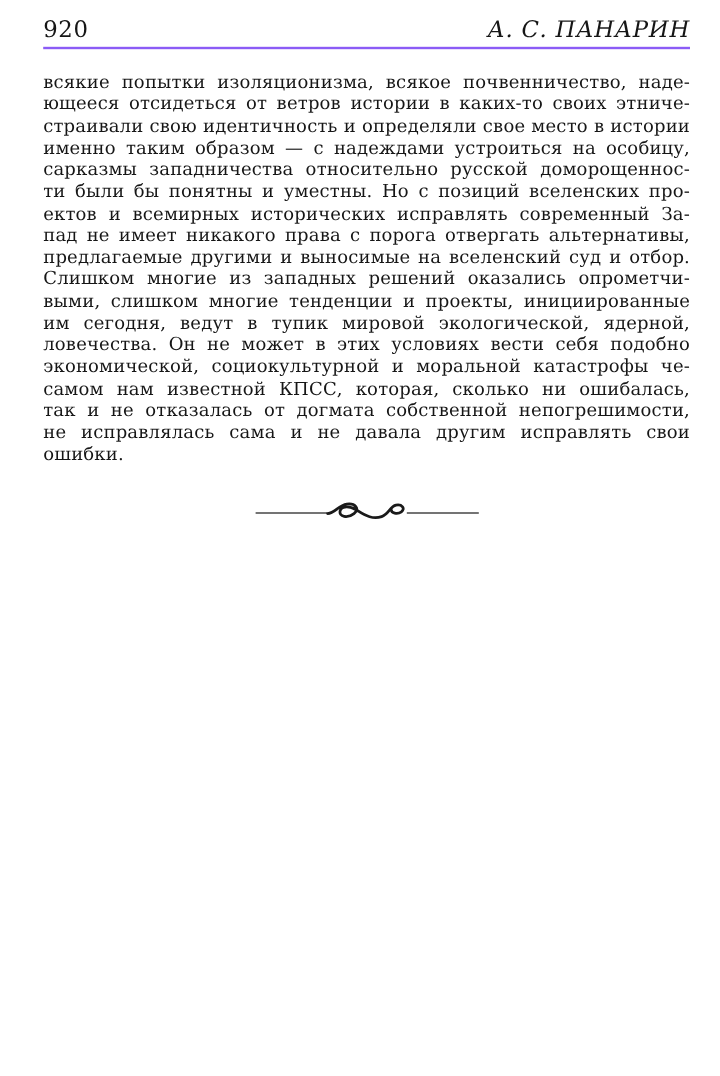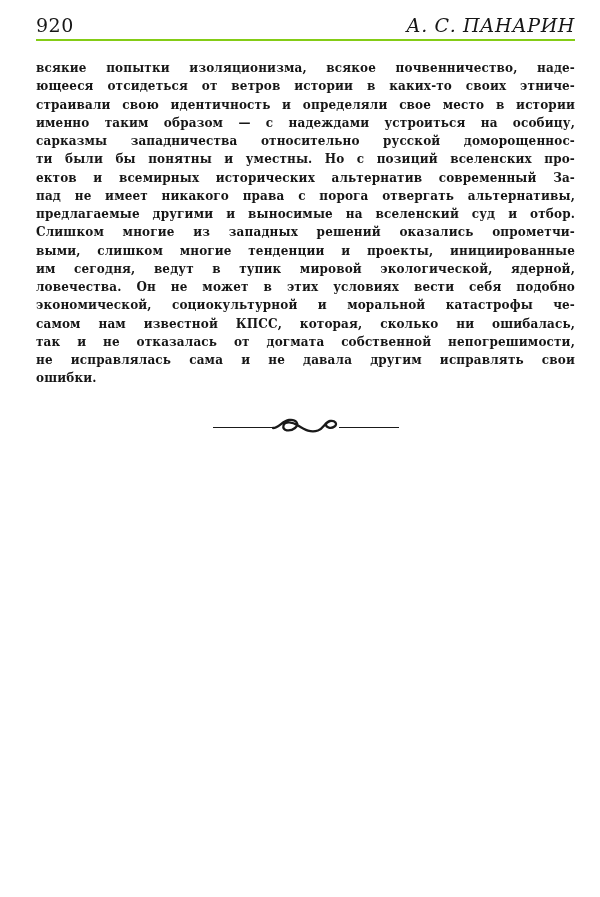--- a/index.html
+++ b/index.html
@@ -14,39 +14,39 @@
     box-sizing: border-box;
     width: 600px; height: 897px;
     padding: 14px 25px 0 36px;
     background: #ffffff;
   }
   
   .running-head {
     display: flex;
     justify-content: space-between;
     align-items: baseline;
-    border-bottom: 2px solid #84cc16;
+    border-bottom: 2px solid #8b5cf6;
     padding-bottom: 3px;
   }
   .page-number {
     font-size: 19px;
     letter-spacing: 0.5px;
   }
   .author-name {
     font-style: italic;
     font-size: 19px;
     letter-spacing: 0.6px;
   }
   
   .text-block {
     margin-top: 18px;
   }
   .text-line {
-    font-weight: bold;
-    font-size: 12px;
+    font-weight: normal;
+    font-size: 15px;
     line-height: 18.25px;
     letter-spacing: 0.15px;
     text-align: justify;
     text-align-last: justify;
     white-space: nowrap;
   }
   .text-line.last {
     text-align: left;
     text-align-last: left;
   }
@@ -73,21 +73,21 @@
     <span class="author-name">А. С. ПАНАРИН</span>
   </div>
 
   <div class="text-block">
     <div class="text-line">всякие попытки изоляционизма, всякое почвенничество, наде-</div>
     <div class="text-line">ющееся отсидеться от ветров истории в каких-то своих этниче-</div>
     <div class="text-line">страивали свою идентичность и определяли свое место в истории</div>
     <div class="text-line">именно таким образом — с надеждами устроиться на особицу,</div>
     <div class="text-line">сарказмы западничества относительно русской доморощеннос-</div>
     <div class="text-line">ти были бы понятны и уместны. Но с позиций вселенских про-</div>
-    <div class="text-line">ектов и всемирных исторических альтернатив современный За-</div>
+    <div class="text-line">ектов и всемирных исторических исправлять современный За-</div>
     <div class="text-line">пад не имеет никакого права с порога отвергать альтернативы,</div>
     <div class="text-line">предлагаемые другими и выносимые на вселенский суд и отбор.</div>
     <div class="text-line">Слишком многие из западных решений оказались опрометчи-</div>
     <div class="text-line">выми, слишком многие тенденции и проекты, инициированные</div>
     <div class="text-line">им сегодня, ведут в тупик мировой экологической, ядерной,</div>
     <div class="text-line">ловечества. Он не может в этих условиях вести себя подобно</div>
     <div class="text-line">экономической, социокультурной и моральной катастрофы че-</div>
     <div class="text-line">самом нам известной КПСС, которая, сколько ни ошибалась,</div>
     <div class="text-line">так и не отказалась от догмата собственной непогрешимости,</div>
     <div class="text-line">не исправлялась сама и не давала другим исправлять свои</div>

